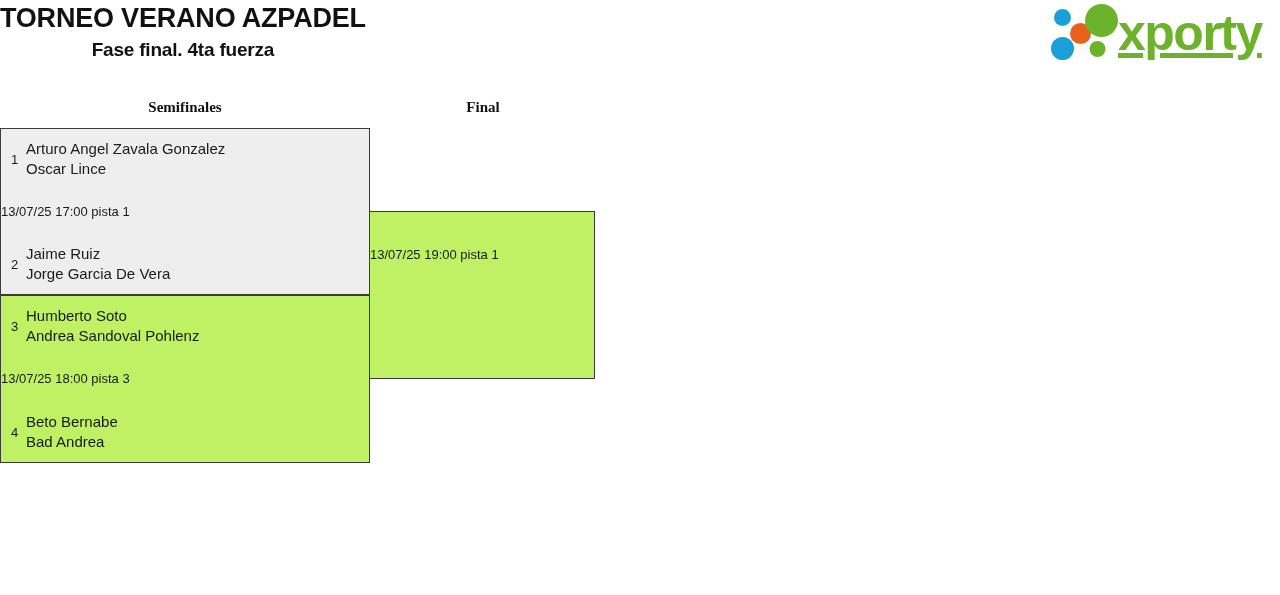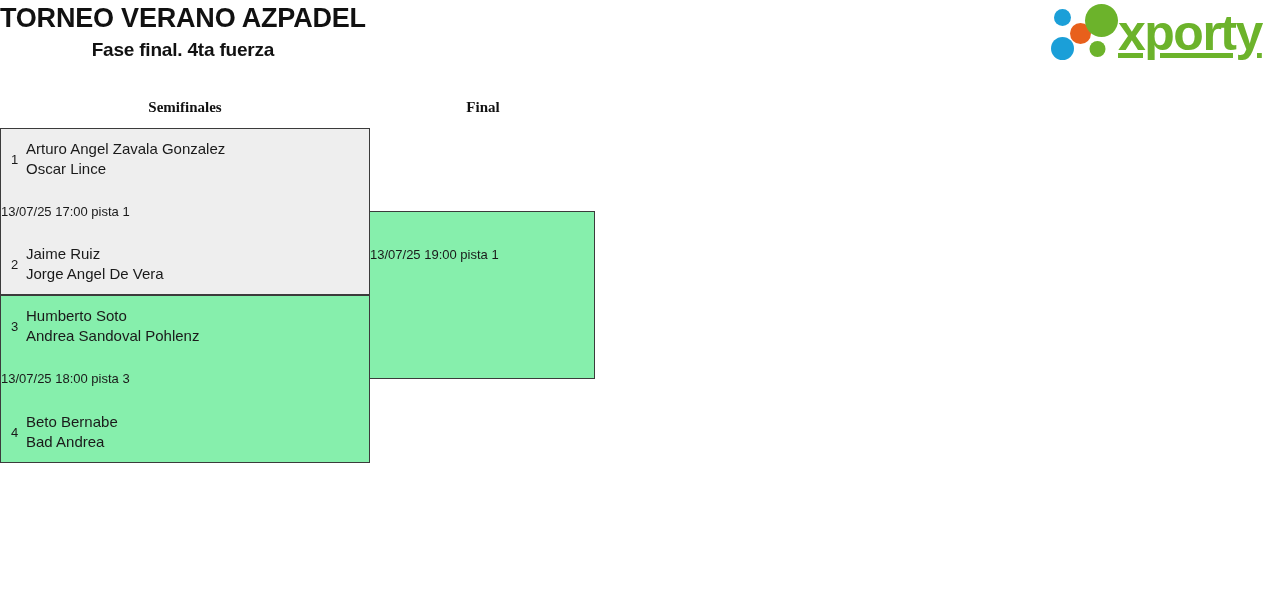--- a/index.html
+++ b/index.html
@@ -96,21 +96,21 @@
     left: 0;
     top: 0;
     width: 1280px;
     height: 595px;
   }
 
   .match-box {
     position: absolute;
     box-sizing: border-box;
     border: 1px solid #3b3b3b;
-    background: #86efac;
+    background: #bef264;
   }
   .match-box.shaded { background: #eeeeee; }
 
   #match-sf1 { left: 0px;   top: 128px; width: 370px; height: 167px; }
   #match-sf2 { left: 0px;   top: 295px; width: 370px; height: 168px; }
   #match-final { left: 369px; top: 211px; width: 226px; height: 168px; }
 
   .team {
     position: absolute;
     left: 0;
@@ -199,21 +199,21 @@
       <div class="players">
         <div class="player">Arturo Angel Zavala Gonzalez</div>
         <div class="player">Oscar Lince</div>
       </div>
     </div>
     <div class="match-info">13/07/25 17:00 pista 1</div>
     <div class="team bottom">
       <div class="seed">2</div>
       <div class="players">
         <div class="player">Jaime Ruiz</div>
-        <div class="player">Jorge Angel De Vera</div>
+        <div class="player">Jorge Garcia De Vera</div>
       </div>
     </div>
   </div>
 
   <div id="match-sf2" class="match-box">
     <div class="team top">
       <div class="seed">3</div>
       <div class="players">
         <div class="player">Humberto Soto</div>
         <div class="player">Andrea Sandoval Pohlenz</div>

